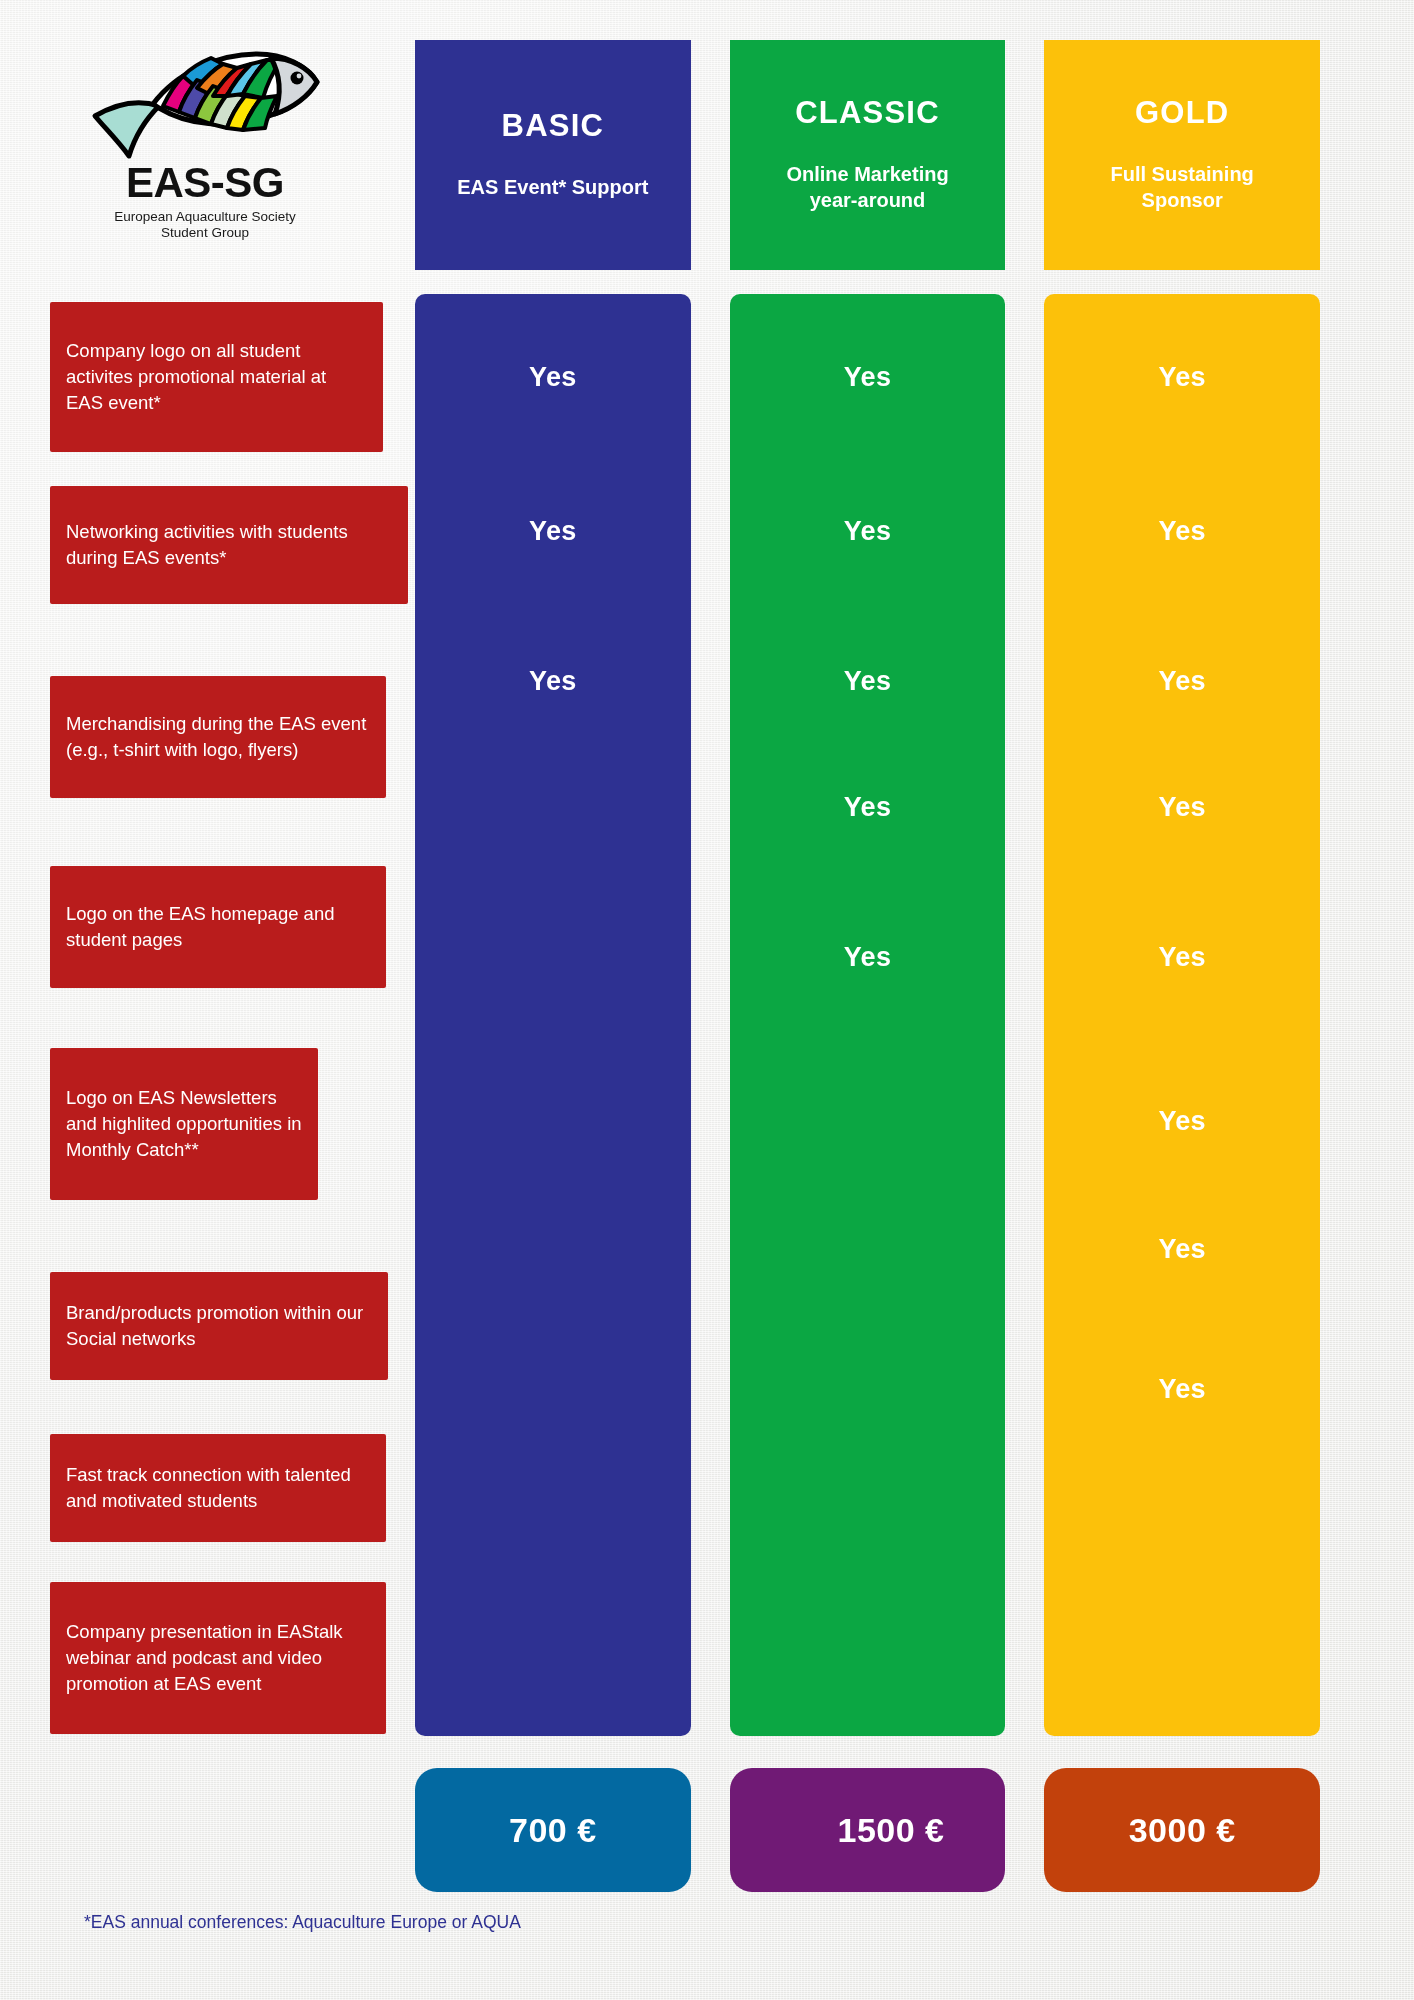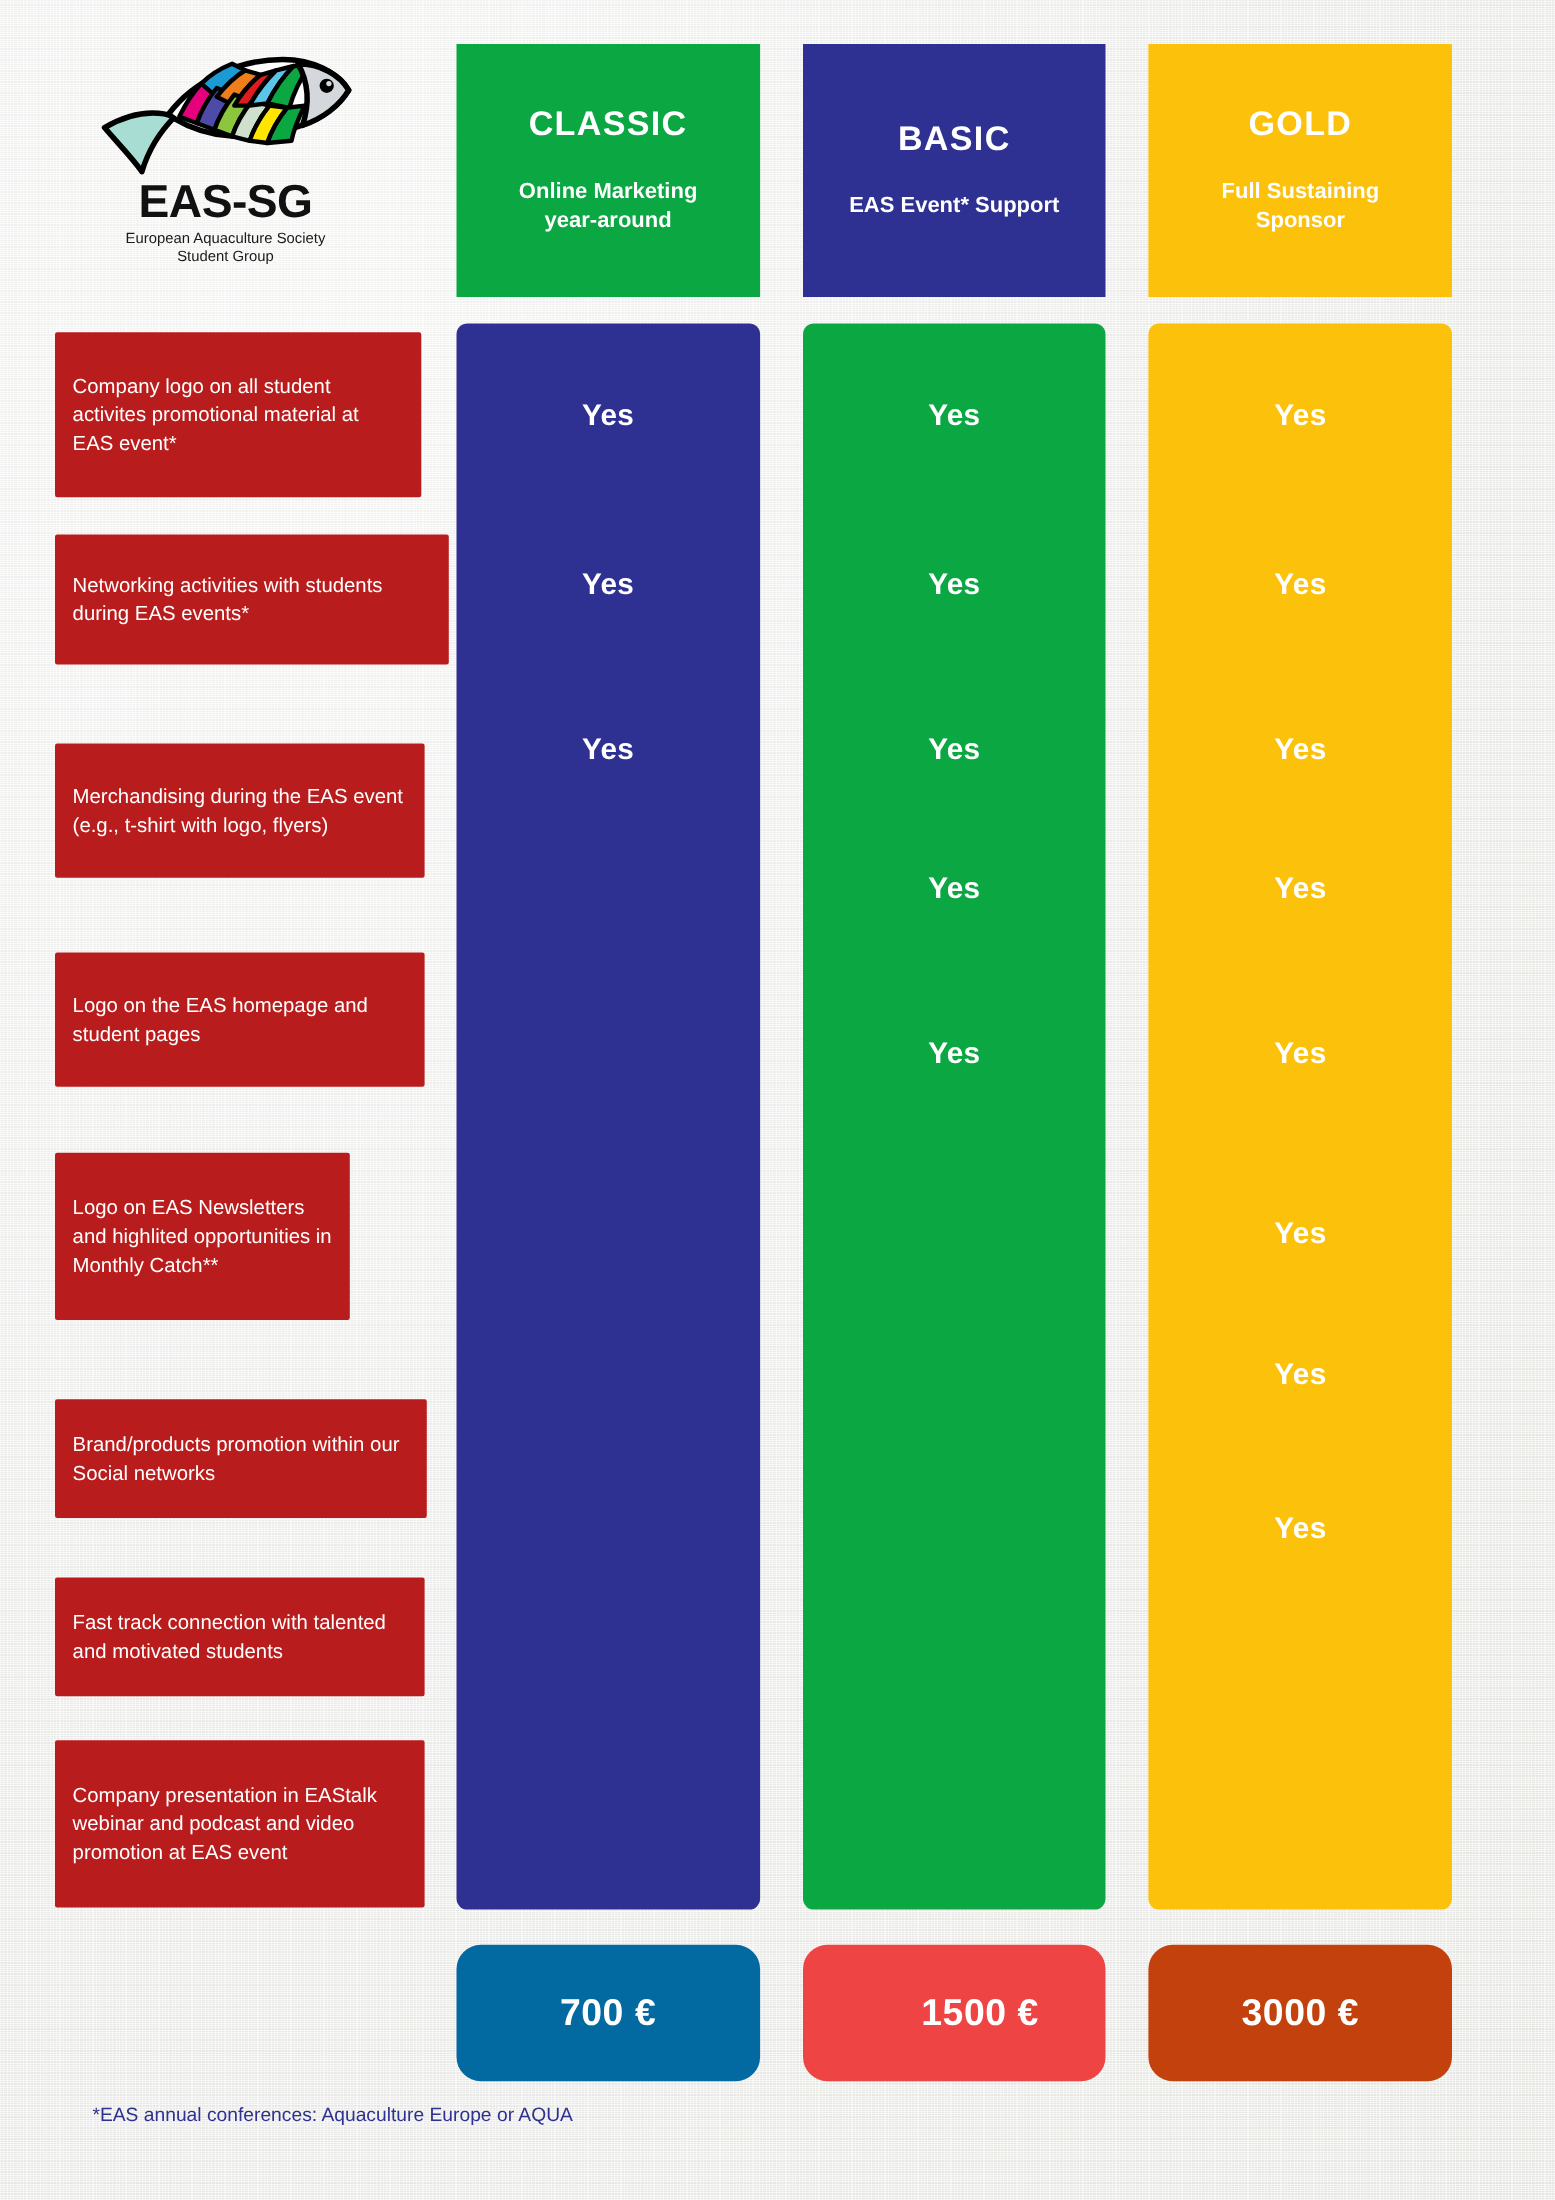--- a/index.html
+++ b/index.html
@@ -159,21 +159,21 @@
     border-radius: 22px;
     display: flex;
     align-items: center;
     justify-content: center;
     color: #ffffff;
     font-size: 34px;
     font-weight: bold;
     letter-spacing: 0.5px;
   }
   .pill-basic   { background: #0369a1; }
-  .pill-classic { background: #ef4444; padding-left: 47px; }
+  .pill-classic { background: #701a75; padding-left: 47px; }
   .pill-gold    { background: #c2410c; }
 
   
   .footnotes {
     position: absolute;
     left: 44px;
     top: 1908px;
     color: #2e3192;
     font-size: 17.5px;
     line-height: 1.62;
@@ -212,30 +212,30 @@
       <circle cx="214" cy="38" r="2.4" fill="#d4d8dc"></circle>
     </svg>
     <div class="logo-title">EAS-SG</div>
     <div class="logo-sub">
       <div>European Aquaculture Society</div>
       <div>Student Group</div>
     </div>
   </div>
 
   <div class="header-row">
+    <div class="header-tile tile-basic">
+      <div class="tier-name">BASIC</div>
+      <div class="tier-desc">EAS Event* Support</div>
+    </div>
     <div class="header-tile tile-classic">
       <div class="tier-name">CLASSIC</div>
       <div class="tier-desc">
         <span>Online Marketing</span><br>
         <span>year-around</span>
       </div>
-    </div>
-    <div class="header-tile tile-basic">
-      <div class="tier-name">BASIC</div>
-      <div class="tier-desc">EAS Event* Support</div>
     </div>
     <div class="header-tile tile-gold">
       <div class="tier-name">GOLD</div>
       <div class="tier-desc">
         <span>Full Sustaining</span><br>
         <span>Sponsor</span>
       </div>
     </div>
   </div>
 

